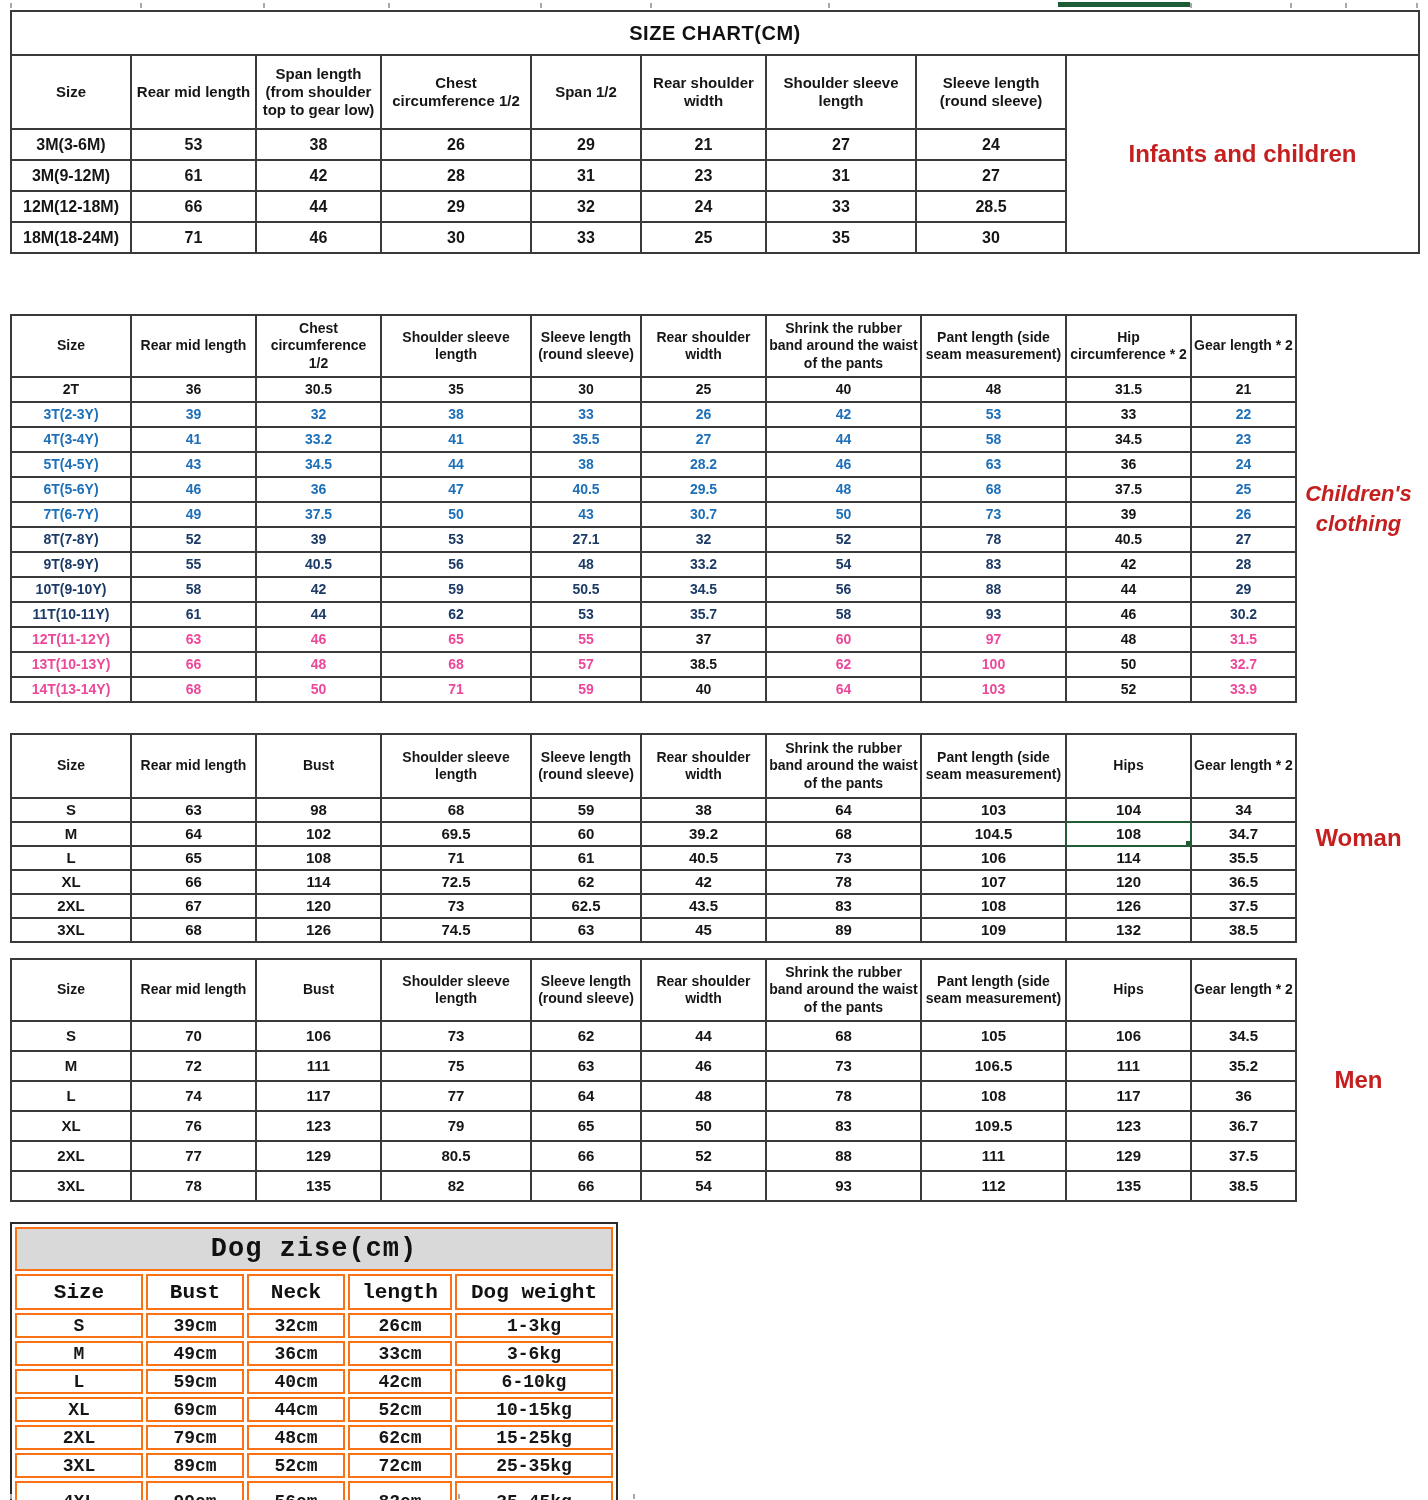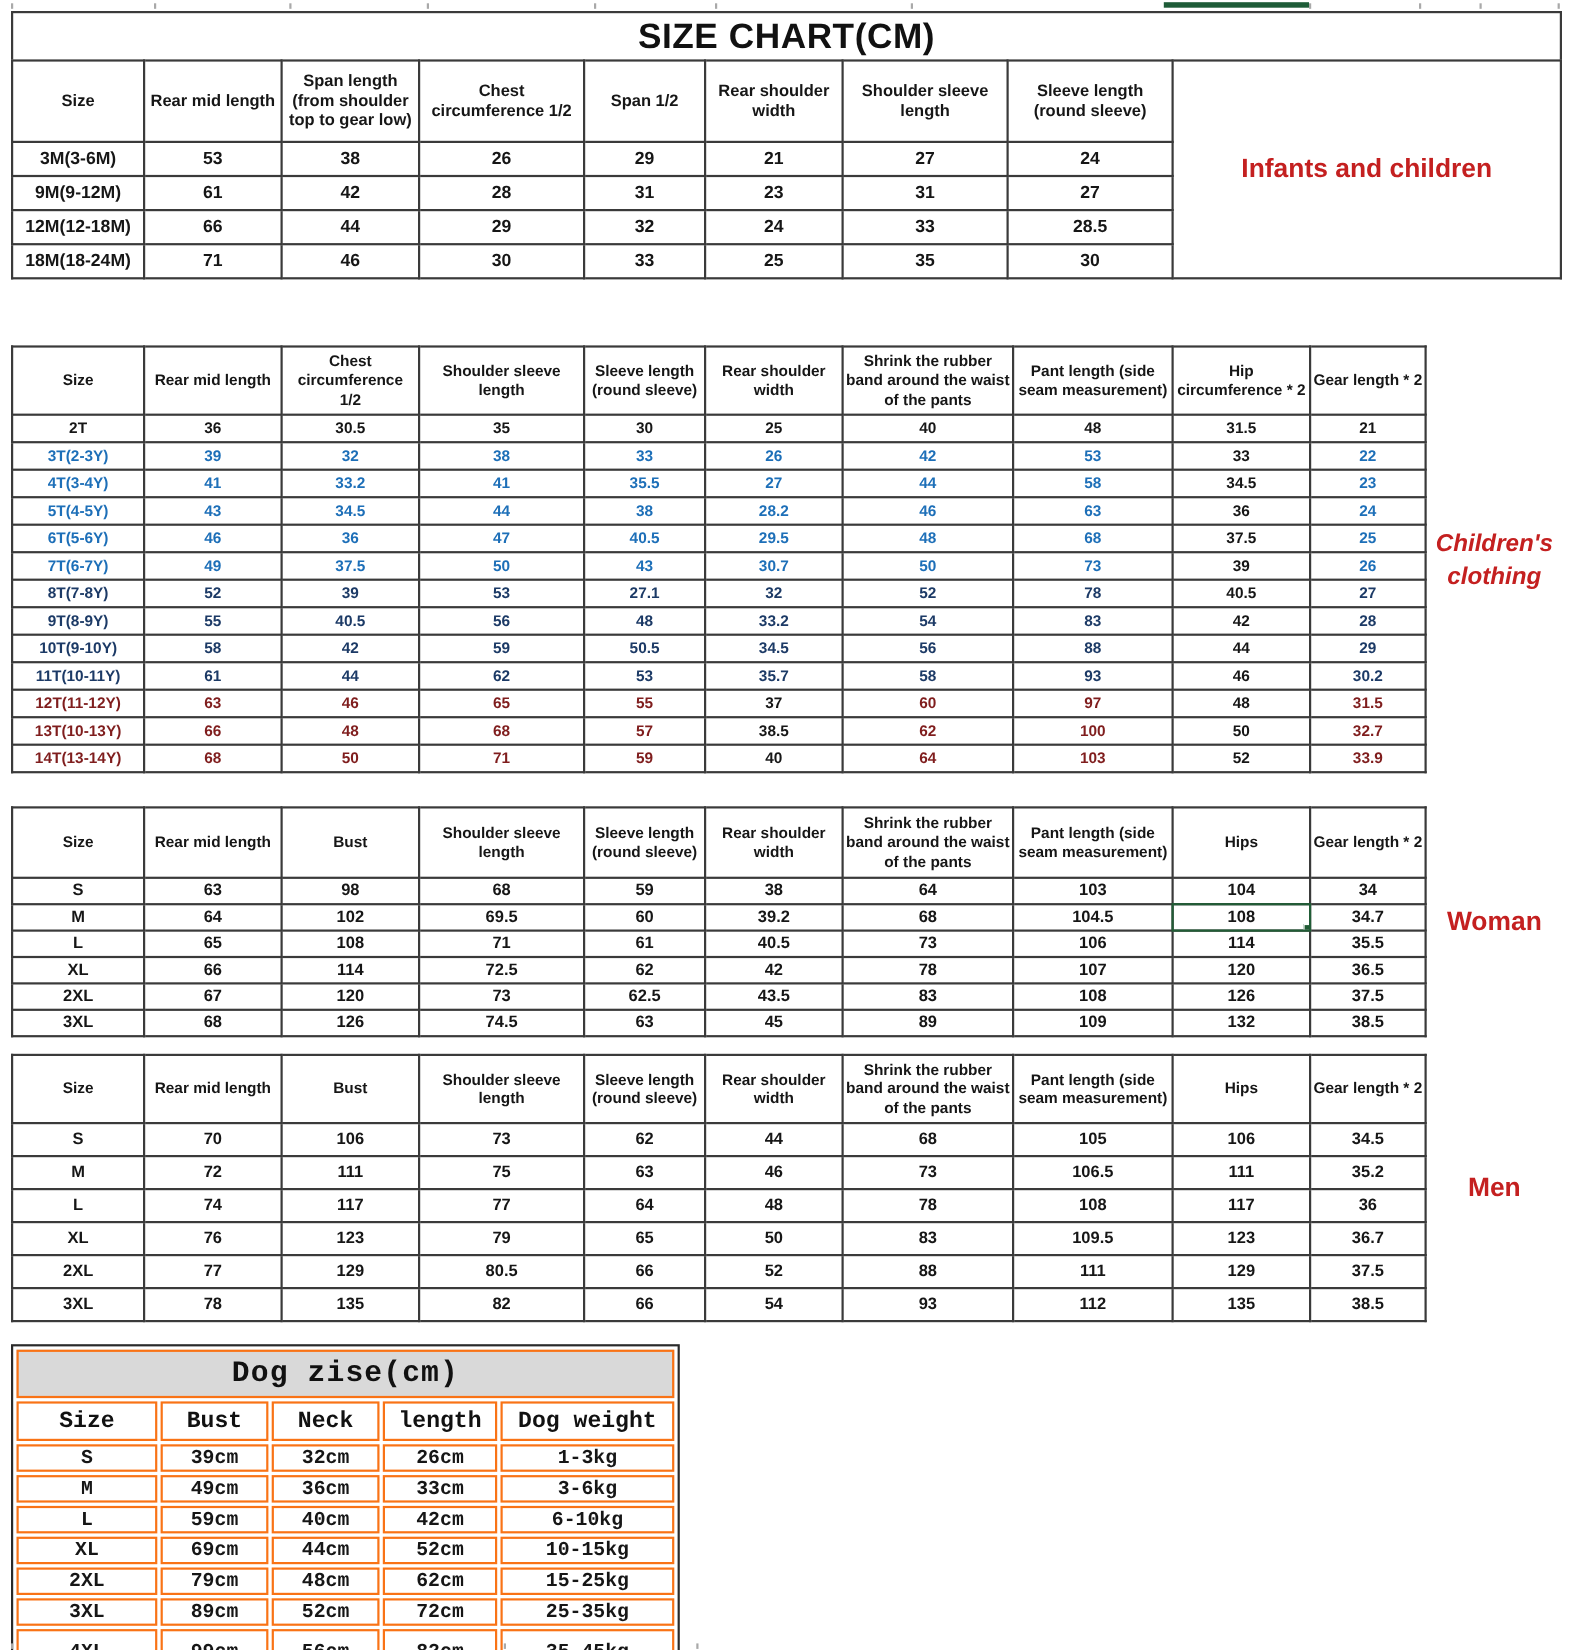--- a/index.html
+++ b/index.html
@@ -12,21 +12,21 @@
   table.grid{border-collapse:collapse;table-layout:fixed;background:#fff;}
   .grid th,.grid td{
     border:2px solid #3a3a3a;text-align:center;vertical-align:middle;
     padding:0 2px;line-height:1.22;overflow:hidden;
   }
   .grid th{font-weight:700;}
   
   .t1-title{
     width:1406px;height:42px;border:2px solid #3a3a3a;border-bottom:none;
     display:flex;align-items:center;justify-content:center;
-    font-size:32px;letter-spacing:.5px;color:#111;
+    font-size:20px;letter-spacing:.5px;color:#111;
   }
   .rowflex{display:flex;align-items:stretch;}
   .t1 th{height:72px;font-size:15px;}
   .t1 td{height:29px;font-size:16px;}
   
   .t2 th{height:60px;font-size:14px;}
   .t2 td{height:23px;font-size:14px;}
   
   .t3 th{height:62px;font-size:14px;}
   .t3 td{height:22px;font-size:15px;}
@@ -37,21 +37,21 @@
   .side-label{
     flex:1;display:flex;align-items:center;justify-content:center;text-align:center;
     color:#c42020;font-size:24px;line-height:1.35;padding:0 6px;
   }
   .side-label.boxed{border:2px solid #3a3a3a;border-left:none;}
   .side-label.small{font-size:22px;font-style:italic;}
   
   .c-black{color:#161616;}
   .c-blue{color:#1d6fb8;}
   .c-navy{color:#1c3a66;}
-  .c-red{color:#7f1d1d;margin-top:44px;}
+  .c-red{color:#ec4899;margin-top:44px;}
   
   .sel{outline:2px solid #215c36;outline-offset:-1px;position:relative;}
   .sel::after{
     content:"";position:absolute;right:-4px;bottom:-4px;width:7px;height:7px;
     background:#215c36;border:1px solid #fff;
   }
   
   table.dogtbl{
     border-collapse:separate;border-spacing:3px;border:2px solid #2a2a2a;
     font-family:"Liberation Mono",monospace;font-weight:700;color:#111;
@@ -118,21 +118,21 @@
             <td class="c-black">3M(3-6M)</td>
             <td class="c-black">53</td>
             <td class="c-black">38</td>
             <td class="c-black">26</td>
             <td class="c-black">29</td>
             <td class="c-black">21</td>
             <td class="c-black">27</td>
             <td class="c-black">24</td>
           </tr>
           <tr>
-            <td class="c-black">9M(9-12M)</td>
+            <td class="c-black">3M(9-12M)</td>
             <td class="c-black">61</td>
             <td class="c-black">42</td>
             <td class="c-black">28</td>
             <td class="c-black">31</td>
             <td class="c-black">23</td>
             <td class="c-black">31</td>
             <td class="c-black">27</td>
           </tr>
           <tr>
             <td class="c-black">12M(12-18M)</td>

